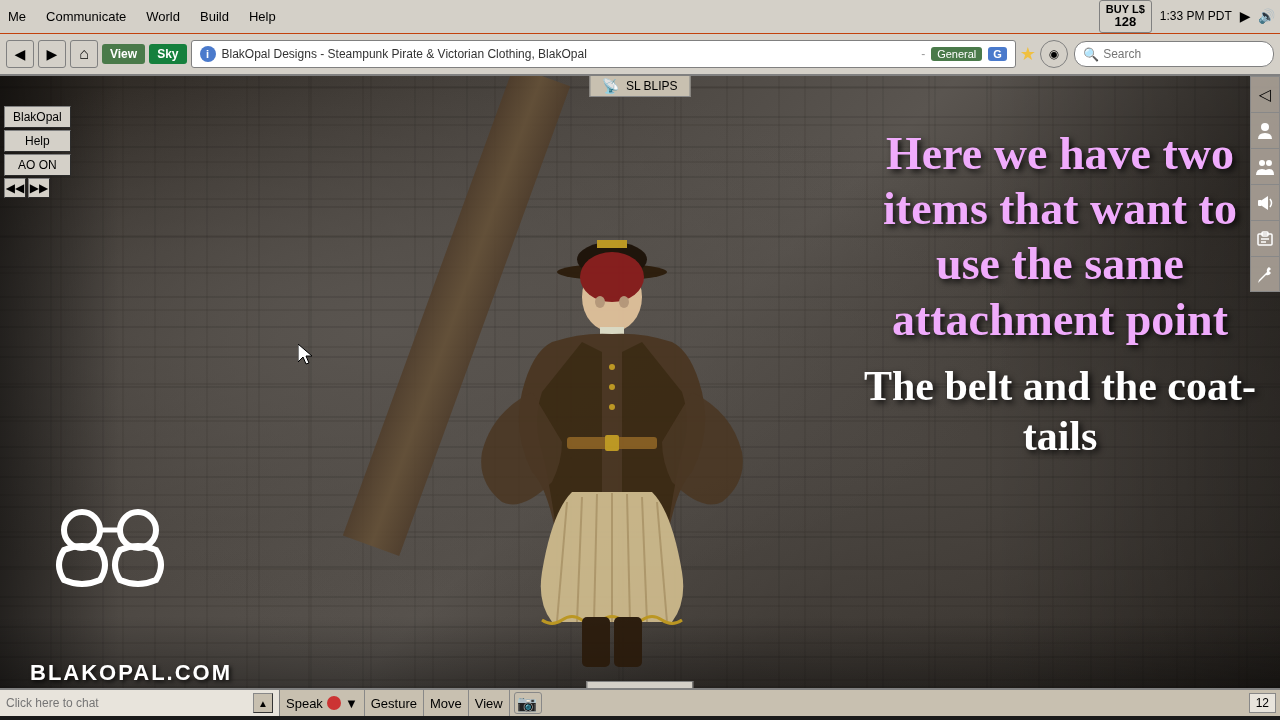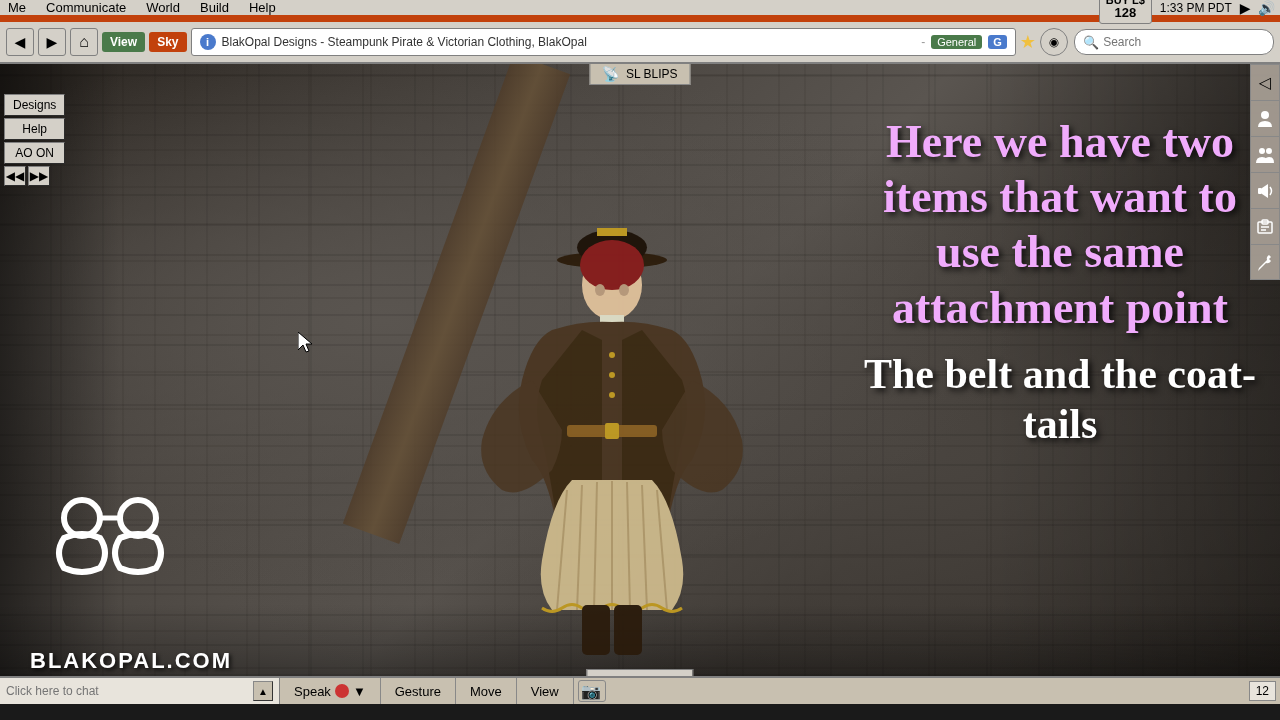--- a/index.html
+++ b/index.html
@@ -1,22 +1,22 @@
 <!DOCTYPE html>
 <html><head>
   <meta charset="utf-8">
   <style>
     * { margin: 0; padding: 0; box-sizing: border-box; }
     body { width: 1280px; height: 720px; overflow: hidden; font-family: Arial, sans-serif; background: #1a1a1a; }
 
     
     #menu-bar {
       display: flex; align-items: center;
-      background: #d4d0c8; height: 22px;
-      border-bottom: 7px solid #c2410c;
+      background: #d4d0c8; height: 34px;
+      border-bottom: 1px solid #c2410c;
       padding: 0 4px; gap: 12px;
       font-size: 13px; color: #000;
     }
     .menu-item { cursor: pointer; padding: 2px 4px; }
 
     
     #nav-bar {
       display: flex; align-items: center;
       background: #d4d0c8; height: 42px;
       border-bottom: 2px solid #808080;
@@ -27,21 +27,21 @@
       border-radius: 3px; width: 28px; height: 28px;
       display: flex; align-items: center; justify-content: center;
       cursor: pointer; font-size: 14px;
     }
     .home-btn { font-size: 16px; }
     .location-tag {
       background: #4a7a4a; color: white;
       padding: 3px 8px; border-radius: 3px;
       font-size: 12px; font-weight: bold; cursor: pointer;
     }
-    .location-tag.sky { background: #c2410c; }
+    .location-tag.sky { background: #15803d; }
     #address-bar {
       flex: 1; height: 28px;
       background: white; border: 1px solid #808080;
       border-radius: 3px; display: flex; align-items: center;
       padding: 0 8px; font-size: 12px; gap: 6px;
     }
     .info-icon {
       width: 16px; height: 16px; background: #4a7acc;
       border-radius: 50%; display: flex; align-items: center;
       justify-content: center; color: white; font-size: 11px;
@@ -236,21 +236,21 @@
       font-size: 12px; outline: none; color: #666;
     }
     .chat-arrow {
       width: 20px; height: 20px;
       background: #c8c0b0; border: 1px outset #888;
       display: flex; align-items: center; justify-content: center;
       font-size: 10px; cursor: pointer;
     }
     .toolbar-btn {
       background: #c8c0b0; border-right: 1px solid #888;
-      height: 100%; padding: 0 14px;
+      height: 100%; padding: 0 6px;
       font-size: 13px; cursor: pointer;
       display: flex; align-items: center;
     }
     .speak-btn {
       display: flex; align-items: center; gap: 4px;
     }
     .speak-dot {
       width: 14px; height: 14px; border-radius: 50%;
       background: #cc3333;
     }
@@ -348,21 +348,21 @@
   <div class="side-shadow-left"></div>
   <div class="side-shadow-right"></div>
   <div class="floor-shadow"></div>
 
   <div id="slblips-bar">
     <span class="blips-icon">📡</span>
     <span>SL BLIPS</span>
   </div>
 
   <div id="left-panel">
-    <button class="panel-btn">Designs</button>
+    <button class="panel-btn">BlakOpal</button>
     <button class="panel-btn">Help</button>
     <button class="panel-btn">AO ON</button>
     <div class="panel-arrows">
       <button class="arrow-btn">◀◀</button>
       <button class="arrow-btn">▶▶</button>
     </div>
   </div>
 
   <div id="right-panel">
     <div class="right-icon-btn">◁</div>

